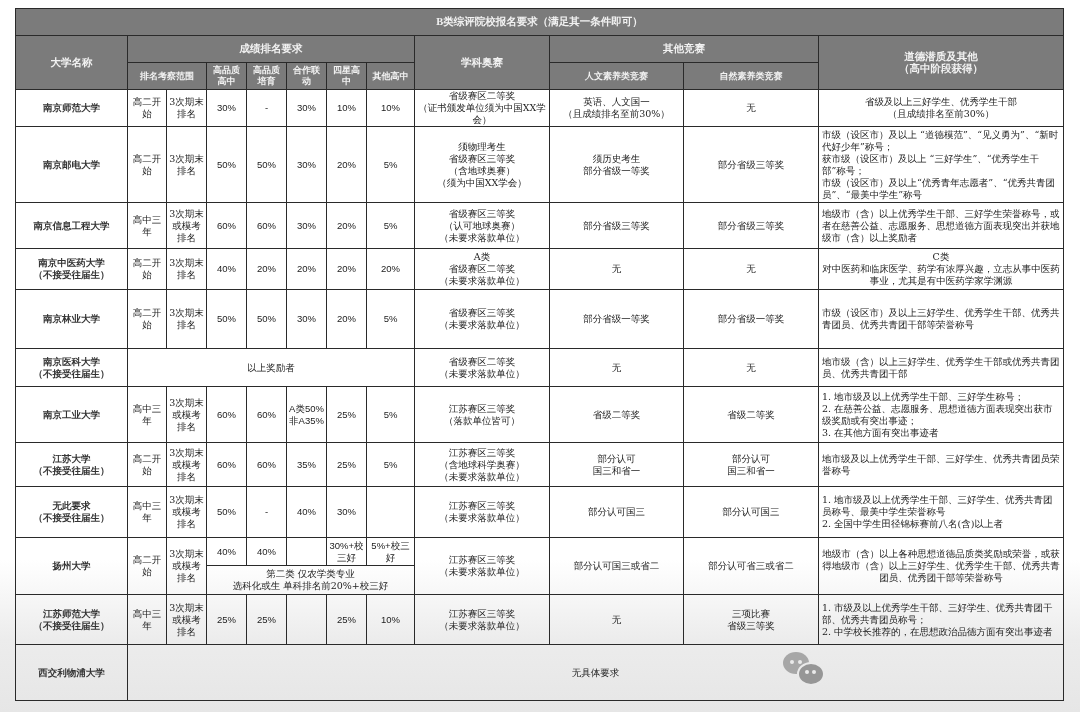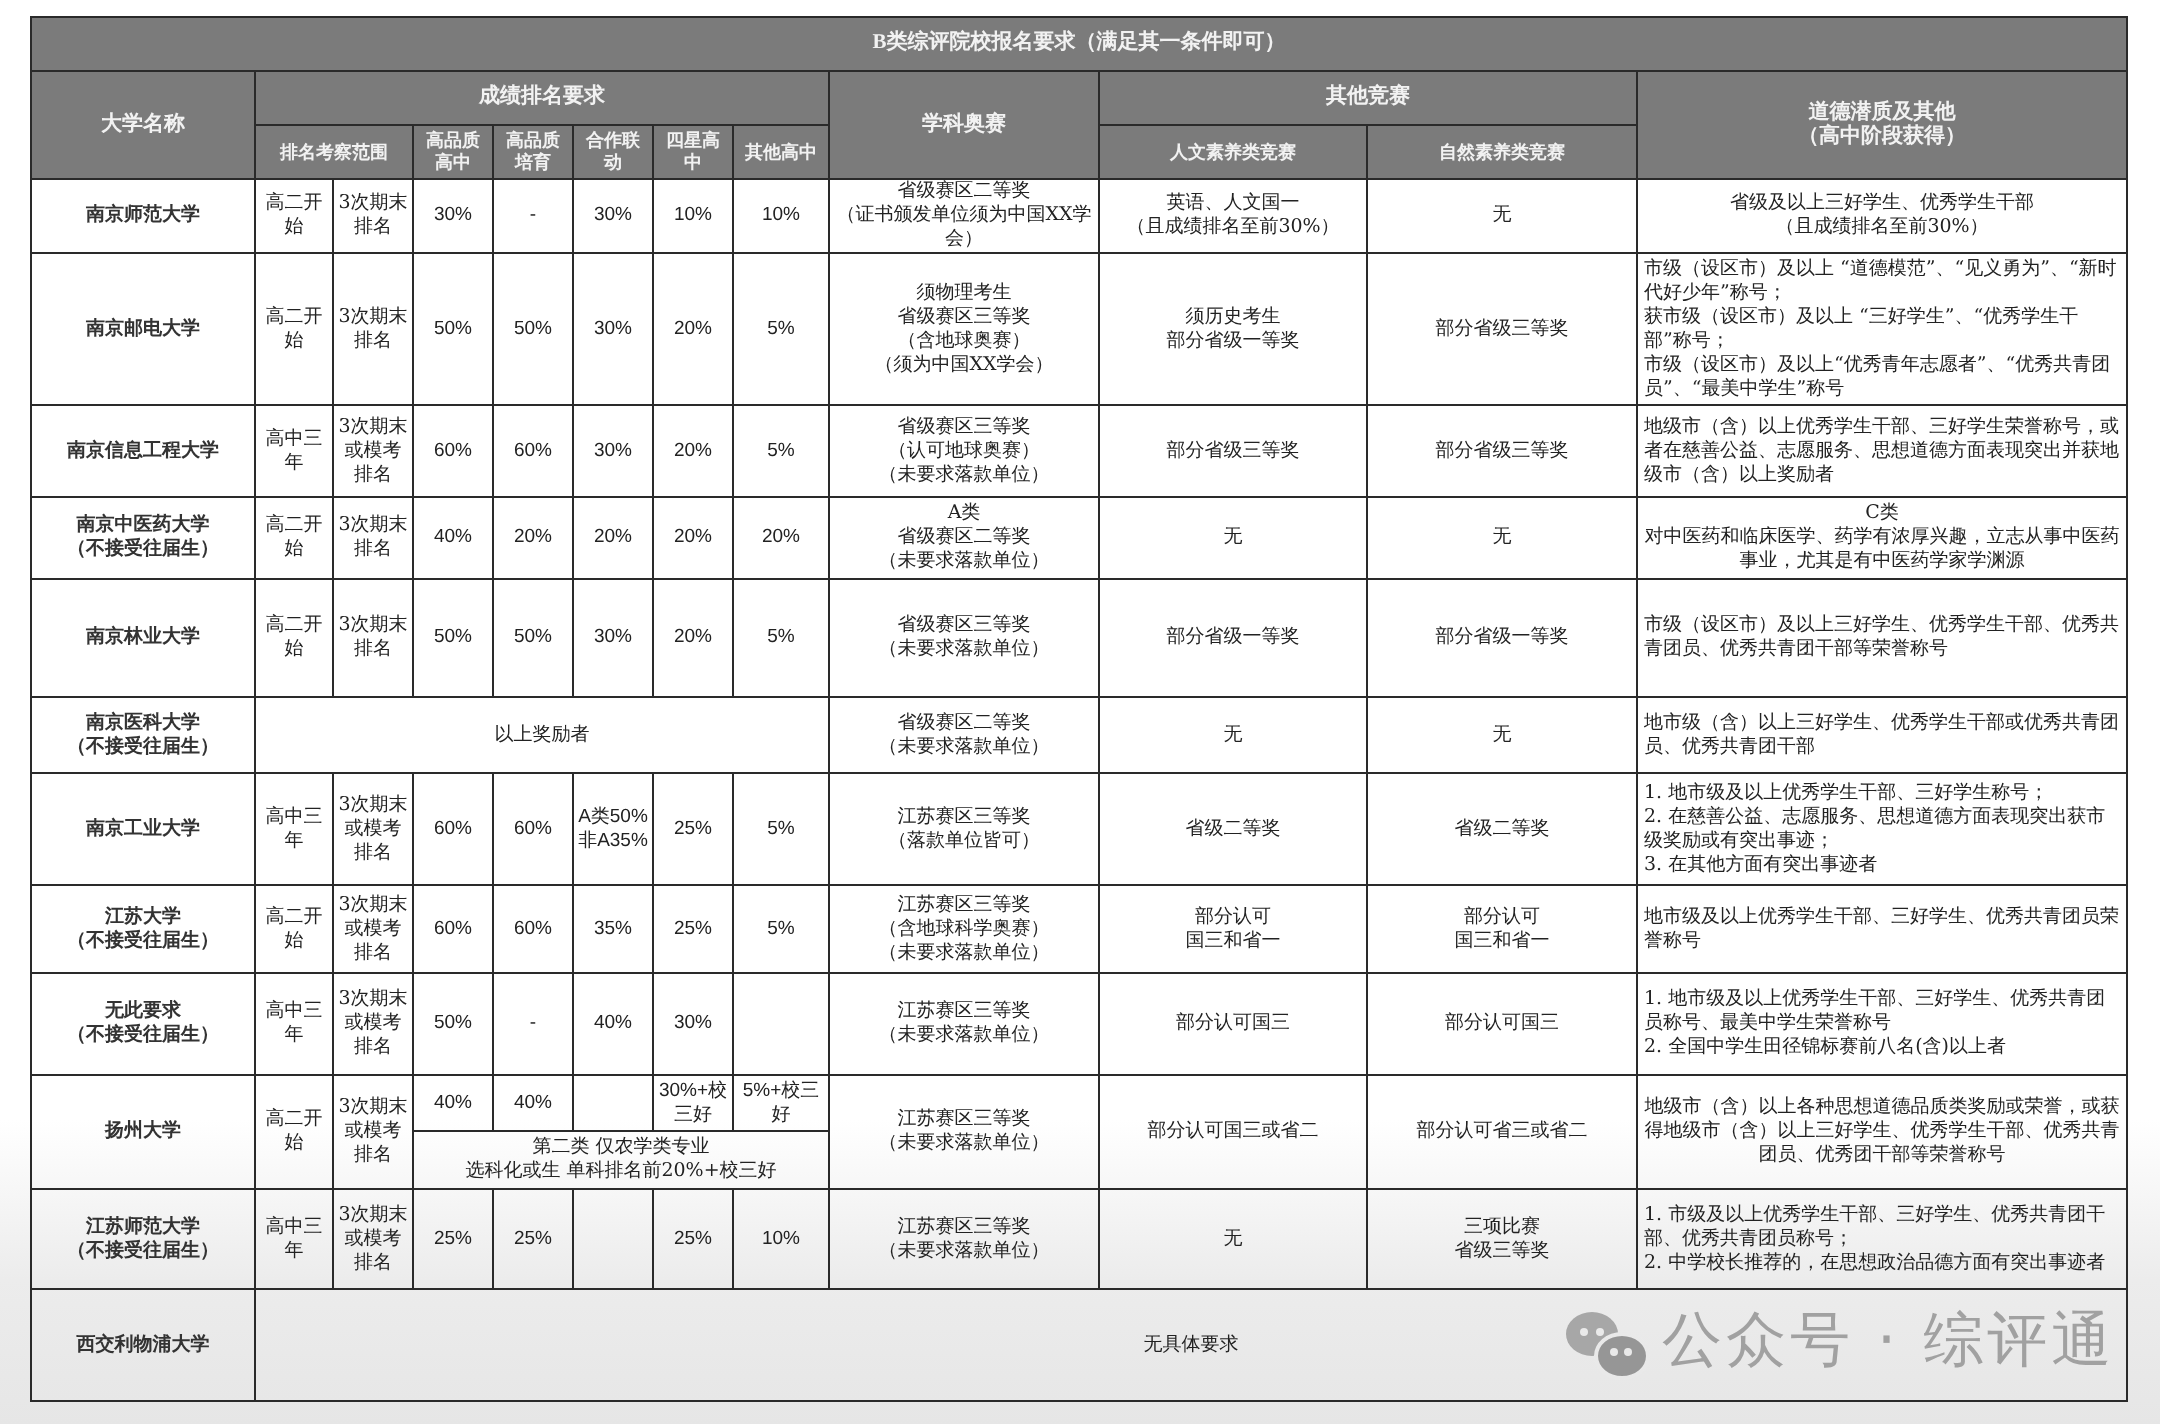--- a/index.html
+++ b/index.html
@@ -291,14 +291,13 @@
 
 <div class="watermark">
   <div class="wx-icon">
     <div class="b1"></div>
     <div class="b2"></div>
     <div class="e" style="left:7px;top:10px"></div>
     <div class="e" style="left:15px;top:10px"></div>
     <div class="e" style="left:22px;top:20px"></div>
     <div class="e" style="left:29px;top:20px"></div>
   </div>
-  <span>公众号 · 综评通</span>
 </div>
 
 </body></html>

